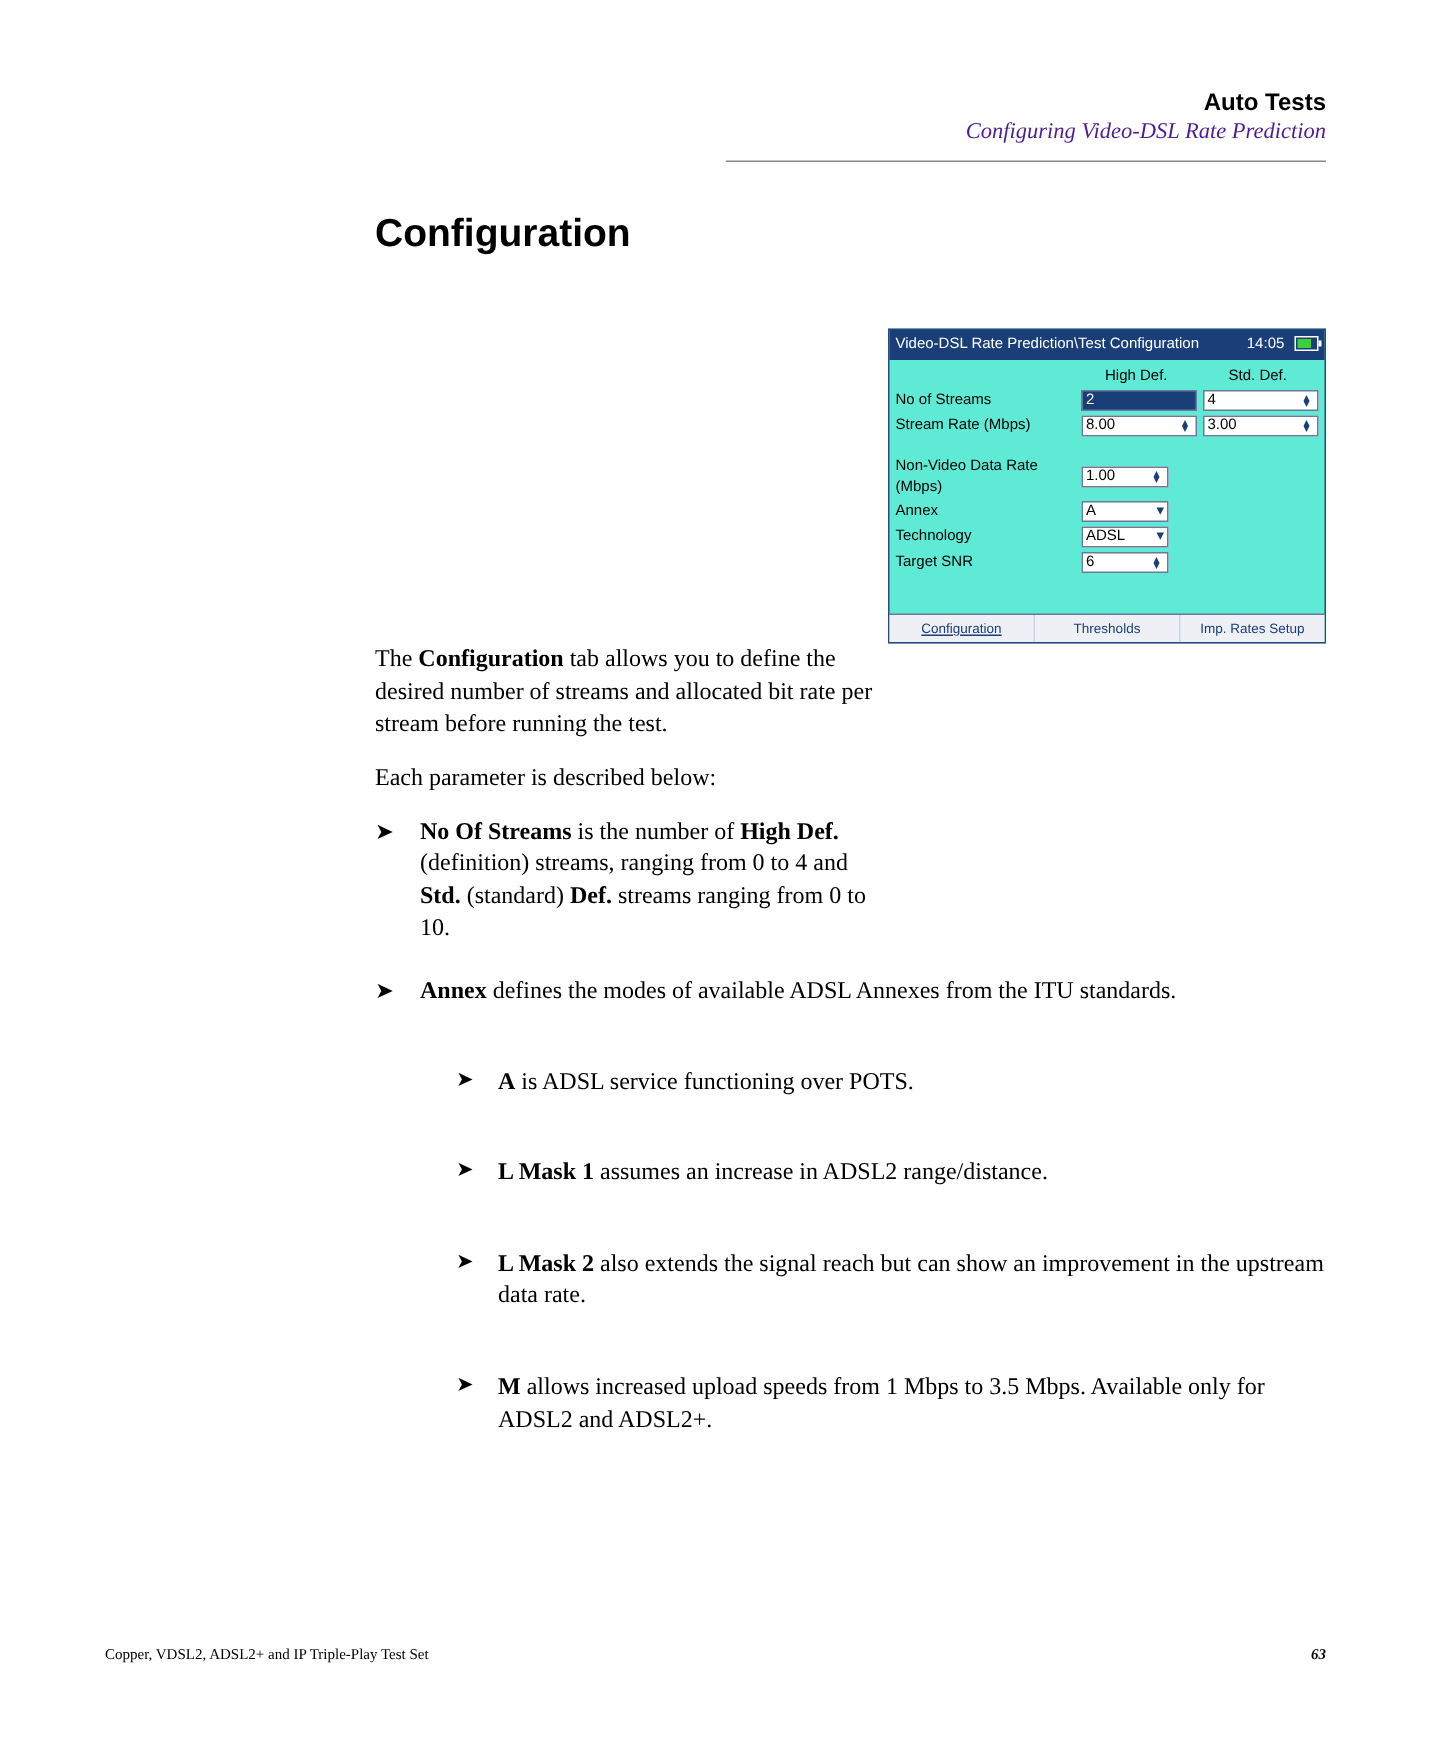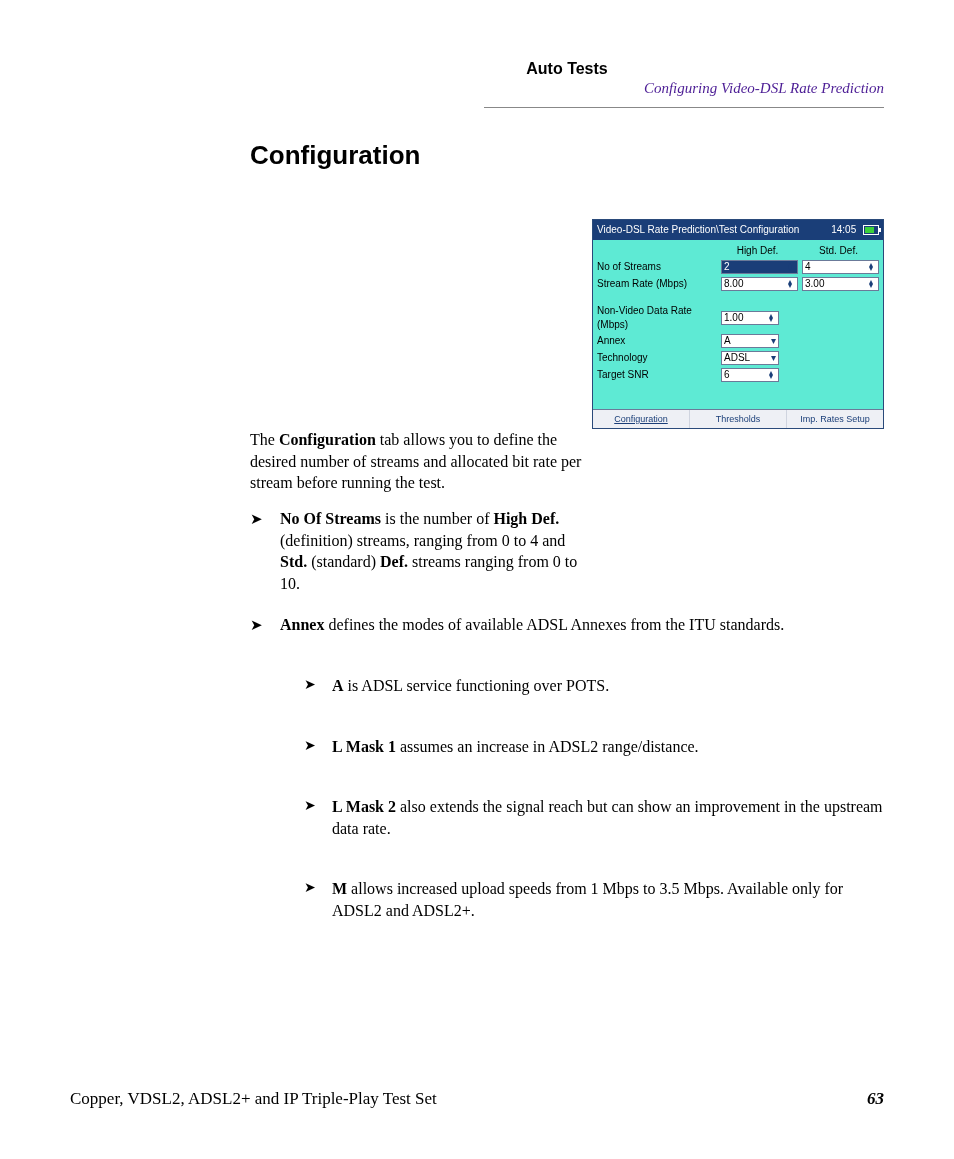--- a/index.html
+++ b/index.html
@@ -17,21 +17,20 @@
   }
   .header-area {
     text-align: right;
     margin-bottom: 6px;
     padding-left: 180px;
   }
   .chapter-title {
     font-weight: bold;
     font-size: 16px;
     font-family: "Segoe UI", Arial, sans-serif;
-    text-align: center;
   }
   .chapter-sub {
     font-style: italic;
     font-size: 15px;
     color: #4c1d95;
     margin-top: 2px;
   }
   .hr {
     border: none;
     border-top: 1px solid #888;
@@ -165,21 +164,21 @@
   ul.arrow.inner > li::before { font-size:14px; }
   ul.arrow.inner { margin-left: 24px; margin-top:12px;}
 
   .footer {
     position:absolute;
     bottom: 50px;
     left: 70px;
     right: 70px;
     display:flex;
     justify-content: space-between;
-    font-size: 17px;
+    font-size: 10px;
   }
   .footer .pn { font-weight: bold; font-style: italic; }
 </style>
 </head>
 <body>
 
 <div class="header-area">
   <div class="chapter-title">Auto Tests</div>
   <div class="chapter-sub">Configuring Video-DSL Rate Prediction</div>
 </div>
@@ -284,20 +283,21 @@
         <div class="shot-tab active">Configuration</div>
         <div class="shot-tab">Thresholds</div>
         <div class="shot-tab">Imp. Rates Setup</div>
       </div>
     </div>
 
     <div class="intro-text">
       <p>
         <span>The </span><b>Configuration</b><span> tab allows you to define the desired number of streams and allocated bit rate per stream before running the test.</span>
       </p>
+      <p>Each parameter is described below:</p>
 
       <ul class="arrow">
         <li>
           <b>No Of Streams</b><span> is the number of </span><b>High Def.</b><span> (definition) streams, ranging from 0 to 4 and </span><b>Std.</b><span> (standard) </span><b>Def.</b><span> streams ranging from 0 to 10.</span>
         </li>
       </ul>
     </div>
   </div>
 
   <div class="clear"></div>

